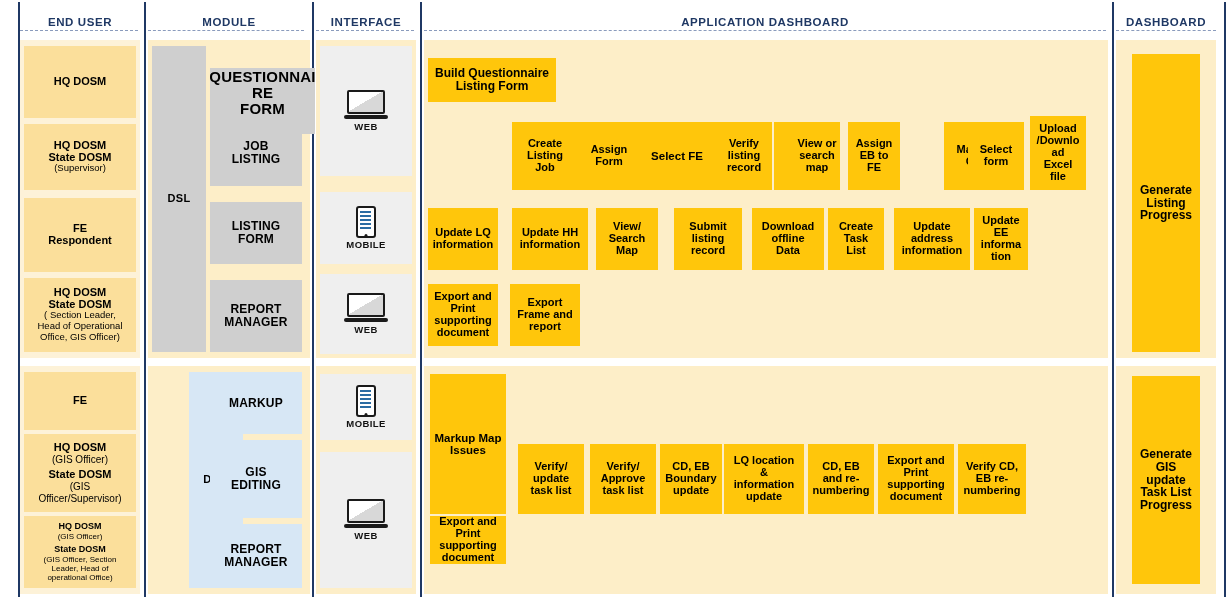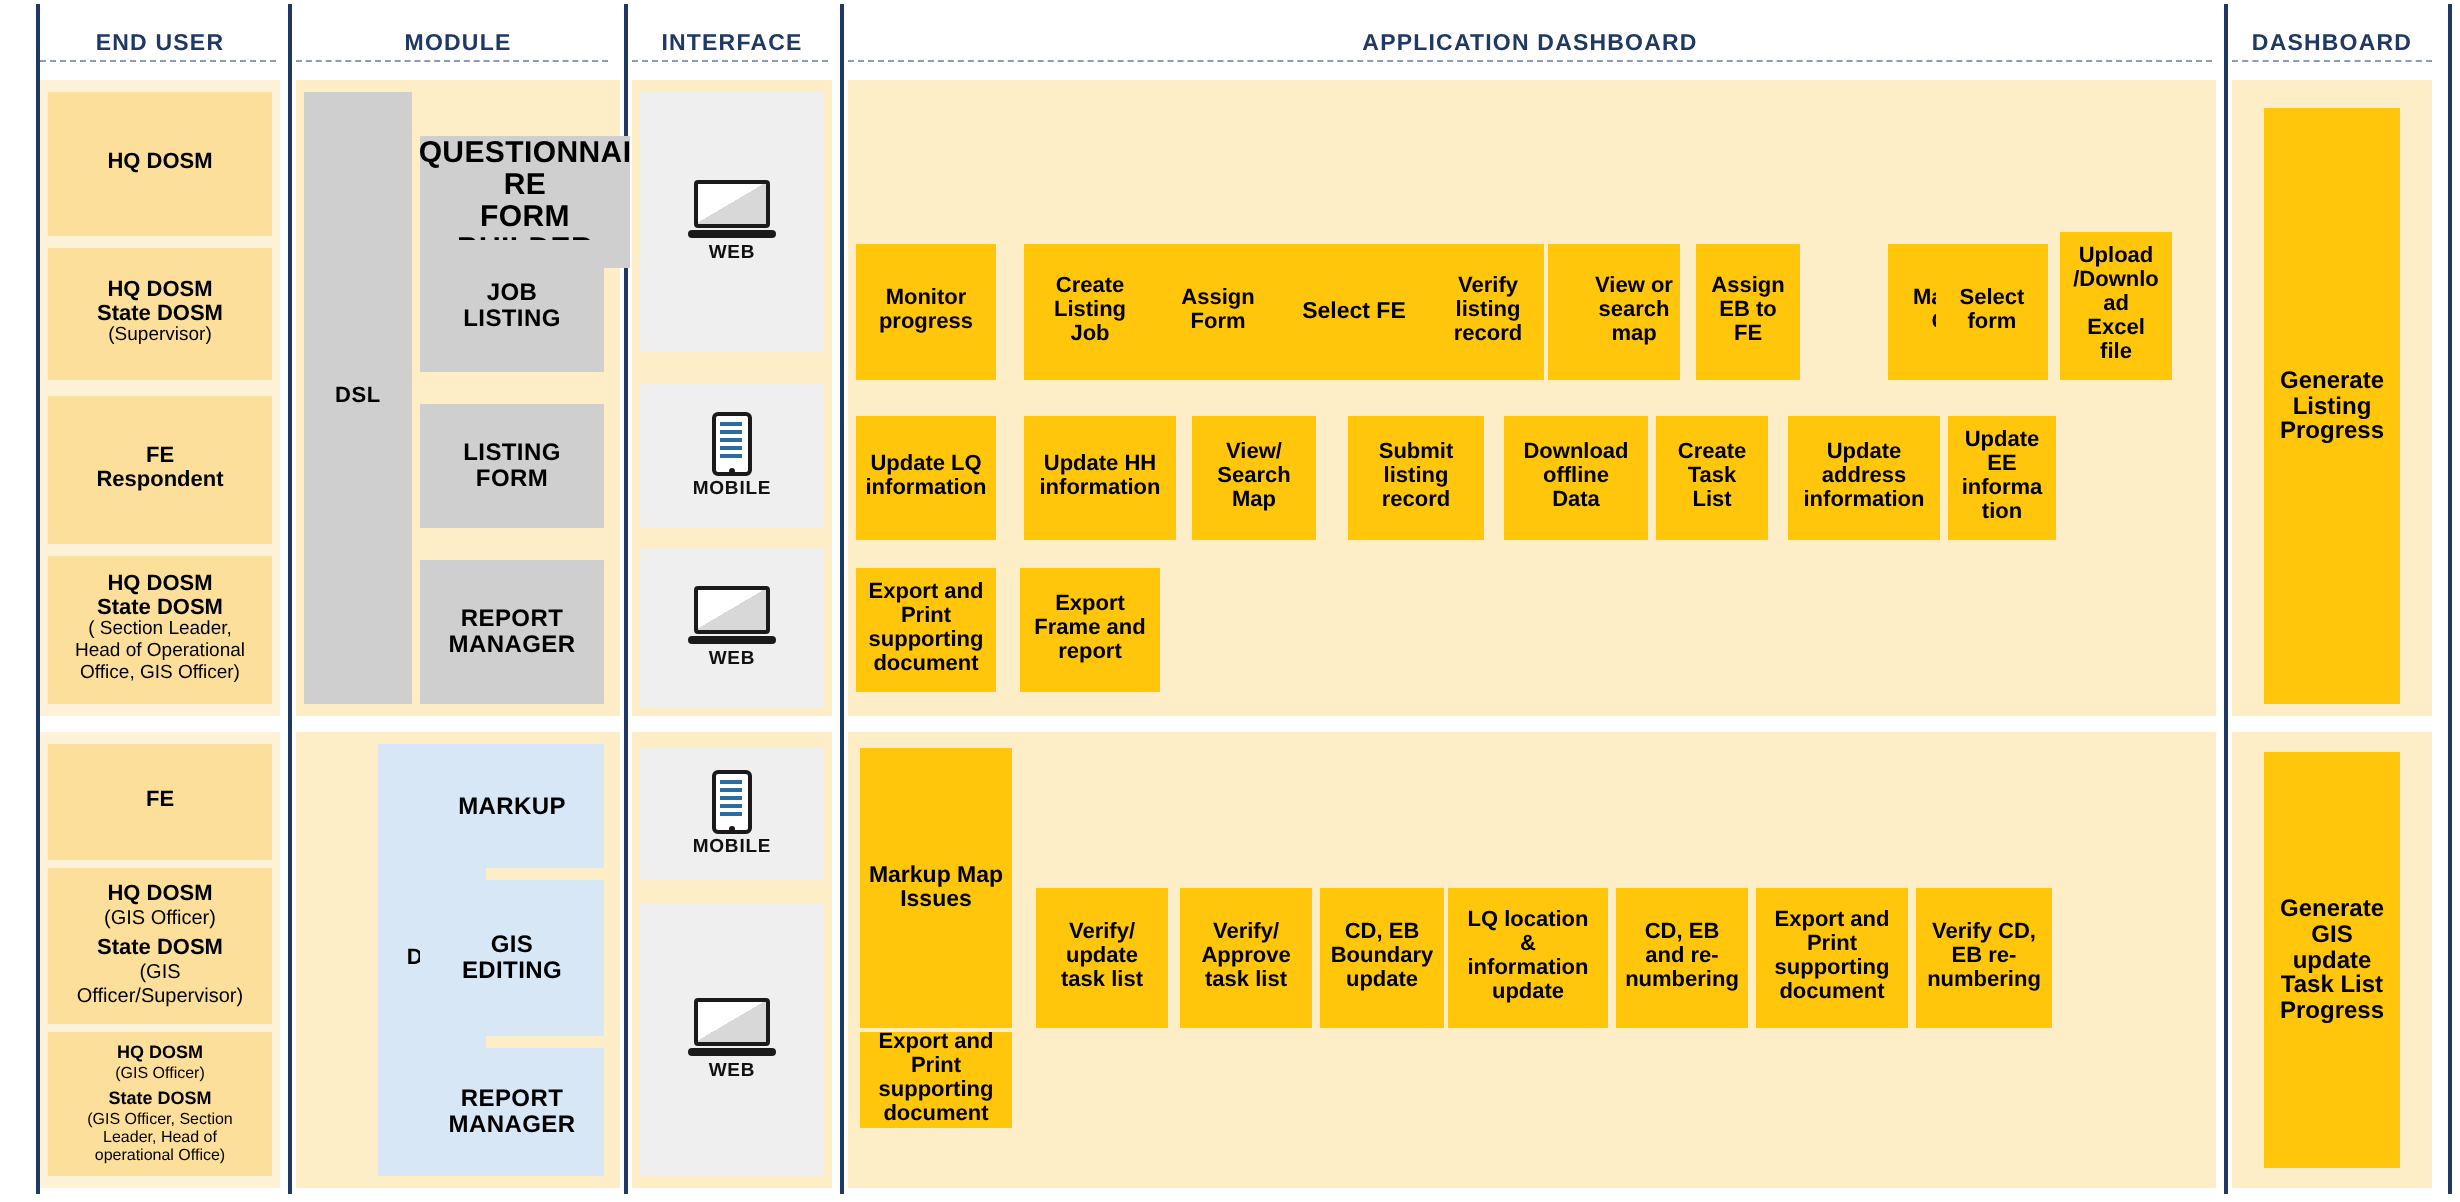--- a/index.html
+++ b/index.html
@@ -159,22 +159,22 @@
     </div>
     <div class="box iface-box" style="left: 320px; top: 274px; width: 92px; height: 80px;">
       <div class="iface-inner">
         <div class="ico-web">
           <div class="screen"></div>
           <div class="base"></div>
         </div>
         <div class="iface-label">WEB</div>
       </div>
     </div>
-    <div class="box feat-box" style="left: 428px; top: 122px; width: 70px; height: 68px; font-size: 11px;">
-      <span>Monitor<br>progress</span>
+    <div class="box feat-box" style="left: 428px; top: 58px; width: 128px; height: 44px; font-size: 12px;">
+      <span>Build Questionnaire<br>Listing Form</span>
     </div>
     <div class="box feat-box" style="left: 512px; top: 122px; width: 66px; height: 68px; font-size: 11px;">
       <span>Create<br>Listing<br>Job</span>
     </div>
     <div class="box feat-box" style="left: 578px; top: 122px; width: 62px; height: 68px; font-size: 11px;">
       <span>Assign<br>Form</span>
     </div>
     <div class="box feat-box" style="left: 638px; top: 122px; width: 78px; height: 68px; font-size: 11.5px;">
       <span>Select FE</span>
     </div>

